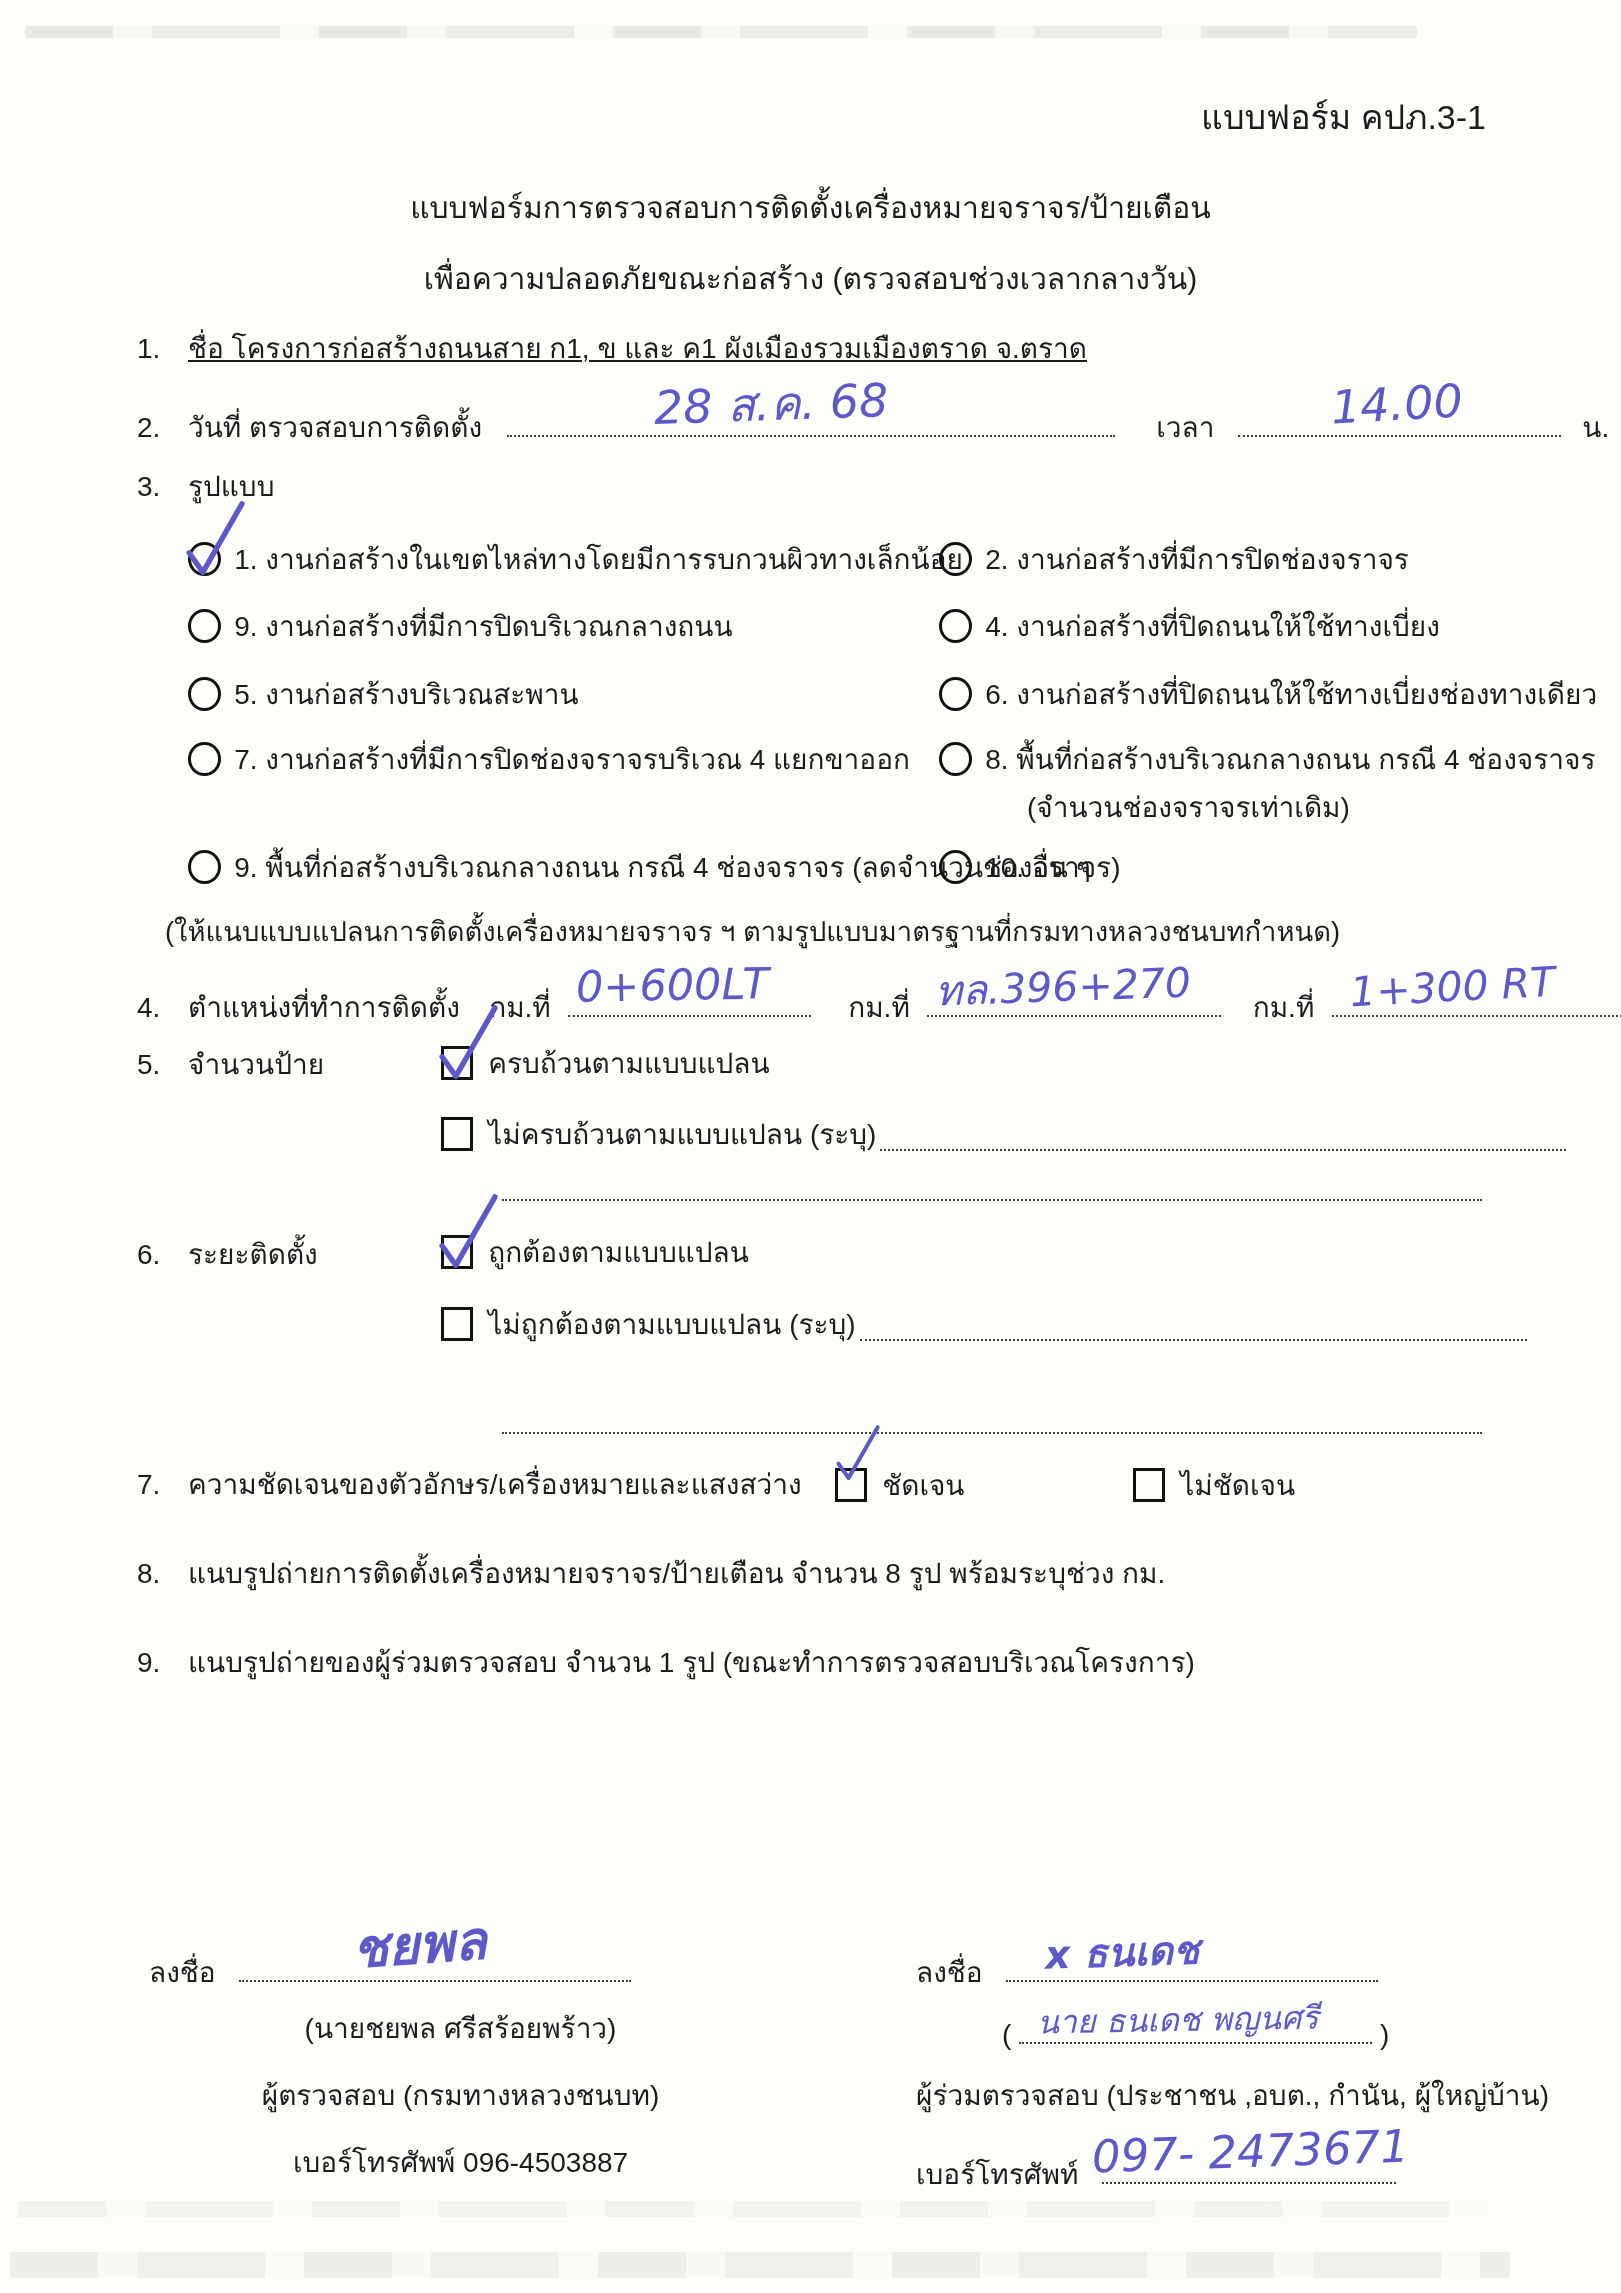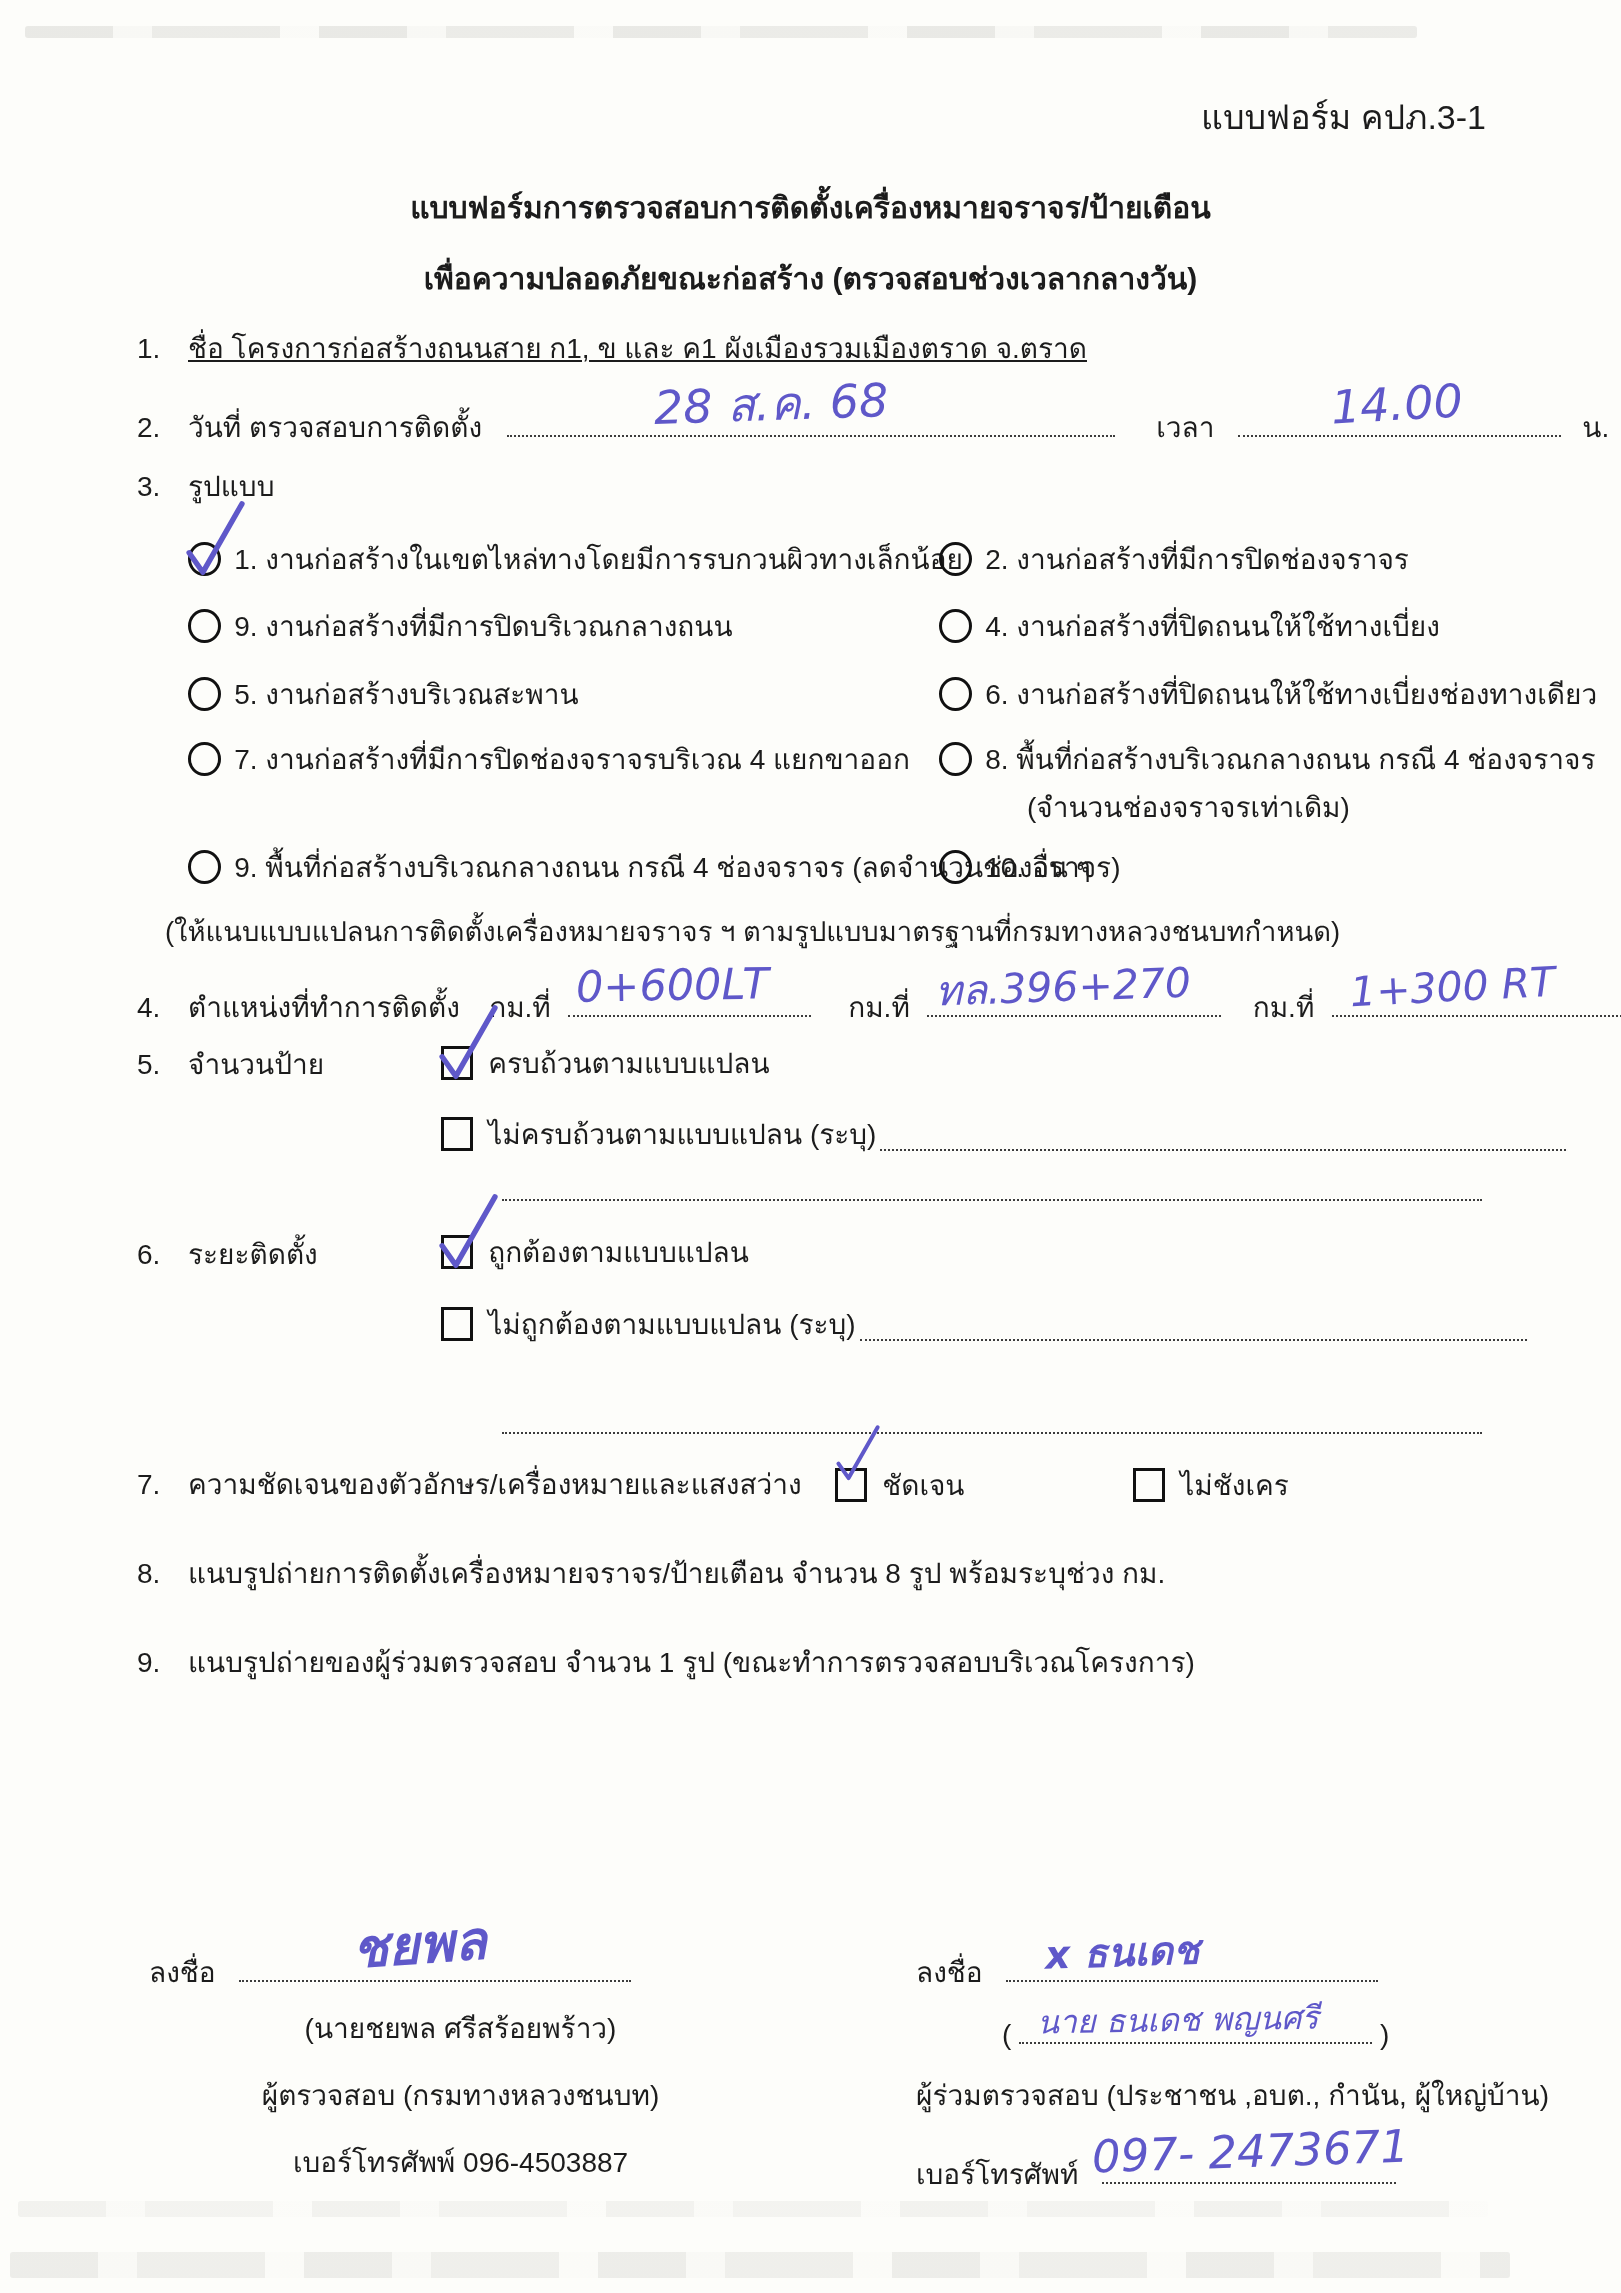--- a/index.html
+++ b/index.html
@@ -9,21 +9,21 @@
     width:1621px;height:2294px;
     margin:0 auto;
     background:#fdfdfa;
     font-family:"Liberation Sans","DejaVu Sans",sans-serif;
     color:#1c1c1c;
     overflow:hidden;
   }
   .abs{position:absolute;}
   .body-text{font-size:28px;line-height:1.25;}
   .num{display:inline-block;width:51px;}
-  .title{font-weight:bold;font-size:30px;text-align:center;width:100%;}
+  .title{font-weight:normal;font-size:30px;text-align:center;width:100%;}
   .form-code{font-size:34px;}
   
   .dots{display:inline-block;border-bottom:2.9px dotted #3c3c3c;height:31px;vertical-align:baseline;position:relative;}
   
   .pen{
     font-family:"DejaVu Sans",sans-serif;
     font-style:italic;
     color:#5f58c9;
     white-space:nowrap;
   }
@@ -207,21 +207,21 @@
   <div class="abs opt" style="top:1463px;left:835px;">
     <span class="box">
       <svg class="tick" width="59" height="69" viewBox="0 0 70 95">
           <path d="M6 60 L20 80 L60 10"></path>
         </svg>
     </span>
     <span>ชัดเจน</span>
   </div>
   <div class="abs opt" style="top:1463px;left:1133px;">
     <span class="box"></span>
-    <span>ไม่ชังเคร</span>
+    <span>ไม่ชัดเจน</span>
   </div>
 
   
   <div class="abs body-text" style="top:1556px;left:137px;">
     <span class="num">8.</span><span>แนบรูปถ่ายการติดตั้งเครื่องหมายจราจร/ป้ายเตือน  จำนวน  8 รูป  พร้อมระบุช่วง กม.</span>
   </div>
   <div class="abs body-text" style="top:1645px;left:137px;">
     <span class="num">9.</span><span>แนบรูปถ่ายของผู้ร่วมตรวจสอบ  จำนวน  1  รูป  (ขณะทำการตรวจสอบบริเวณโครงการ)</span>
   </div>
 

